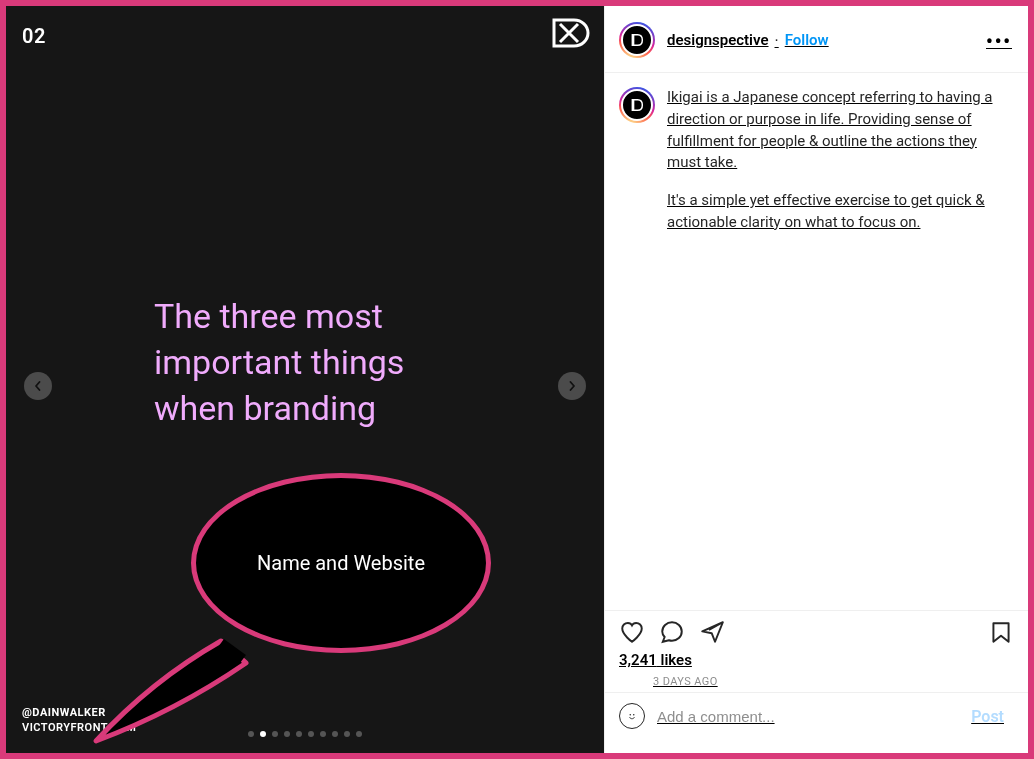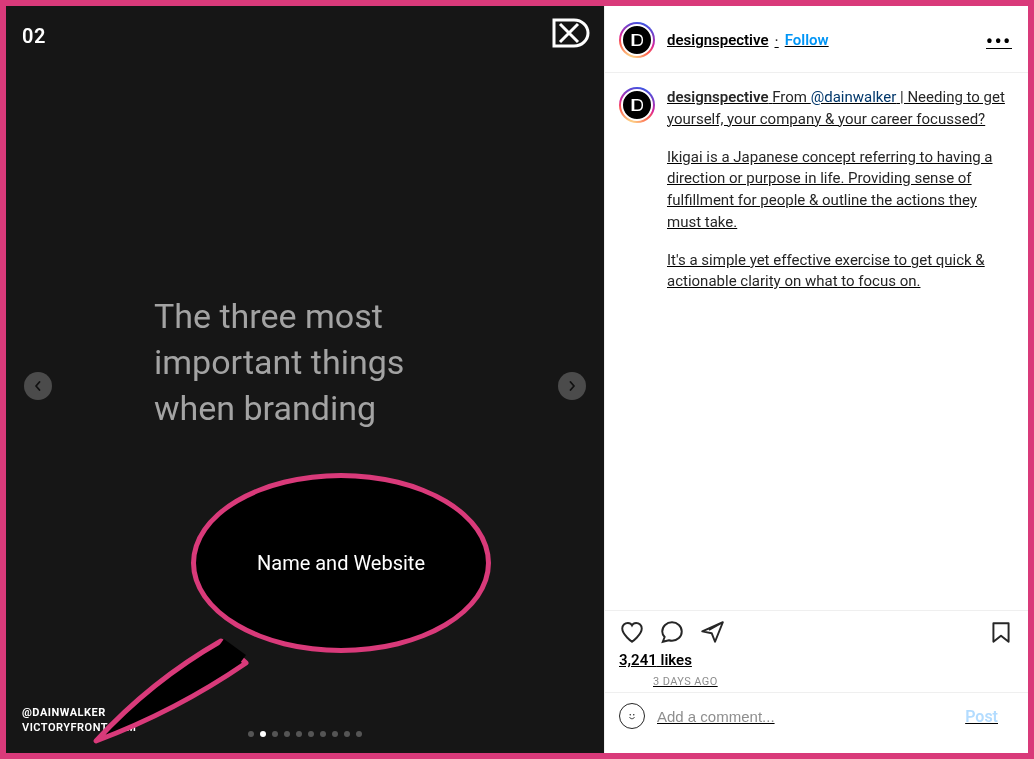--- a/index.html
+++ b/index.html
@@ -30,21 +30,21 @@
   }
   .brand-mark {
     position: absolute; top: 12px; right: 14px;
     width: 40px; height: 30px;
   }
   .headline {
     position: absolute;
     left: 148px; top: 288px;
     font-size: 34px; line-height: 1.35;
     font-weight: 400;
-    color: #a3a3a3;
+    color: #f0abfc;
   }
   .nav-btn {
     position: absolute;
     top: 366px;
     width: 28px; height: 28px;
     border-radius: 50%;
     background: #4b4b4b;
     display: flex; align-items: center; justify-content: center;
     color: #111;
     font-size: 14px;
@@ -156,21 +156,21 @@
     font-weight: 600; font-size: 15px; margin-top: 6px;
   }
   .timestamp {
     font-size: 11px; color: #8e8e8e; letter-spacing: 0.4px;
     margin-top: 6px; text-transform: uppercase; margin-left: 34px;
   }
 
   .comment-bar {
     border-top: 1px solid #efefef;
     display: flex; align-items: center;
-    padding: 10px 30px 24px 14px;
+    padding: 10px 24px 24px 14px;
     gap: 12px;
   }
   .emoji-btn {
     width: 26px; height: 26px; border-radius: 50%;
     border: 1.5px solid #262626;
     display: flex; align-items: center; justify-content: center;
     cursor: pointer;
   }
   .emoji-btn svg { width: 14px; height: 14px; }
   .comment-input {
@@ -268,24 +268,20 @@
       <div class="caption-row">
         <div class="avatar-ring">
           <div class="avatar">
             <svg viewBox="0 0 24 24">
                 <path d="M5 4 H13 C17 4 20 7 20 12 C20 17 17 20 13 20 H5 Z" fill="none" stroke="#fff" stroke-width="2.2"></path>
                 <rect x="5" y="4" width="3" height="16" fill="#fff"></rect>
               </svg>
           </div>
         </div>
         <div class="caption-text">
-          <p>
-            <span class="uname-inline">designspective</span>
-            <span>From </span><span class="mention">@dainwalker</span><span> | Needing to get yourself, your company &amp; your career focussed?</span>
-          </p>
           <p>Ikigai is a Japanese concept referring to having a direction or purpose in life. Providing sense of fulfillment for people &amp; outline the actions they must take.</p>
           <p>It's a simple yet effective exercise to get quick &amp; actionable clarity on what to focus on.</p>
         </div>
       </div>
     </div>
 
     <div class="action-bar">
       <div class="action-row">
         <span class="icon-btn">
           <svg viewBox="0 0 24 24">

